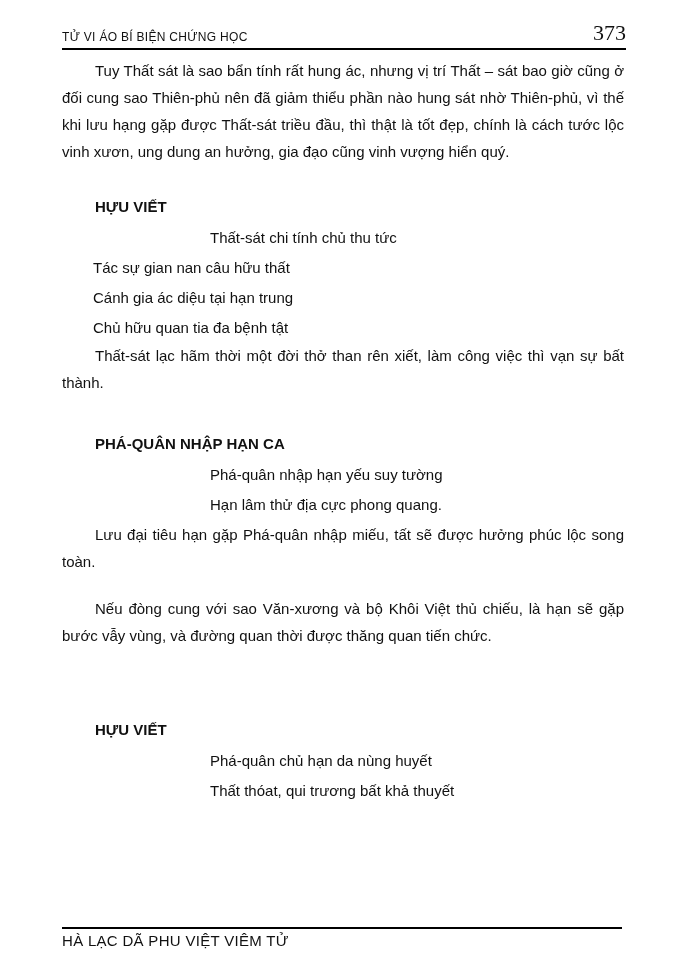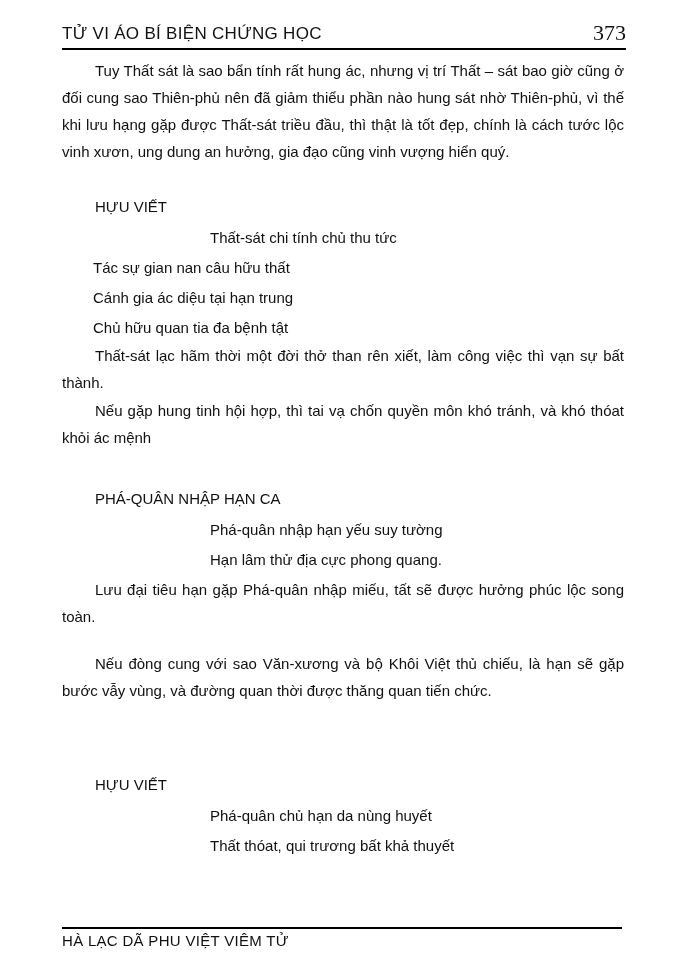--- a/index.html
+++ b/index.html
@@ -20,21 +20,21 @@
     left: 62px;
     right: 60px;
     top: 22px;
     display: flex;
     justify-content: space-between;
     align-items: flex-end;
     border-bottom: 2px solid #000000;
     padding-bottom: 4px;
   }
   .header-title {
-    font-size: 17px;
+    font-size: 12px;
     letter-spacing: 0.3px;
   }
   .page-number {
     font-family: "Liberation Serif", serif;
     font-size: 22px;
     line-height: 1;
   }
   .content {
     position: absolute;
     left: 62px;
@@ -45,21 +45,21 @@
   .quote {
     margin: 0 0 0 148px;
   }
   .para {
     margin: 0;
     text-align: justify;
     text-indent: 33px;
   }
   .heading {
     margin: 0 0 0 33px;
-    font-weight: normal;
+    font-weight: bold;
   }
   .indent-line {
     margin: 0 0 0 31px;
   }
   .footer {
     position: absolute;
     left: 62px;
     right: 64px;
     bottom: 22px;
     border-top: 2px solid #000000;
@@ -79,21 +79,20 @@
   </div>
 
   <div class="content">
     <p class="para" style="margin-top:5px">Tuy Thất sát là sao bẩn tính rất hung ác, nhưng vị trí Thất – sát bao giờ cũng ở đối cung sao Thiên-phủ nên đã giảm thiểu phần nào hung sát nhờ Thiên-phủ, vì thế khi lưu hạng gặp được Thất-sát triều đầu, thì thật là tốt đẹp, chính là cách tước lộc vinh xươn, ung dung an hưởng, gia đạo cũng vinh vượng hiển quý.</p>
     <div class="heading" style="margin-top:28px">HỰU VIẾT</div>
     <div class="quote" style="margin-top:4px">Thất-sát chi tính chủ thu tức</div>
     <div class="indent-line" style="margin-top:3px">Tác sự gian nan câu hữu thất</div>
     <div class="indent-line" style="margin-top:3px">Cánh gia ác diệu tại hạn trung</div>
     <div class="indent-line" style="margin-top:3px">Chủ hữu quan tia đa bệnh tật</div>
     <p class="para" style="margin-top:1px">Thất-sát lạc hãm thời một đời thở than rên xiết, làm công việc thì vạn sự bất thành.</p>
-    <p class="para" style="margin-top:1px">Nếu gặp hung tinh hội hợp, thì tai vạ chốn quyền môn khó tránh, và khó thóat khỏi ác mệnh</p>
     <div class="heading" style="margin-top:34px">PHÁ-QUÂN NHẬP HẠN CA</div>
     <div class="quote" style="margin-top:4px">Phá-quân nhập hạn yếu suy tường</div>
     <div class="quote" style="margin-top:3px">Hạn lâm thử địa cực phong quang.</div>
     <p class="para" style="margin-top:3px">Lưu đại tiêu hạn gặp Phá-quân nhập miếu, tất sẽ được hưởng phúc lộc song toàn.</p>
     <p class="para" style="margin-top:20px">Nếu đòng cung với sao Văn-xương và bộ Khôi Việt thủ chiếu, là hạn sẽ gặp bước vẫy vùng, và  đường quan thời được thăng quan tiến chức.</p>
     <div class="heading" style="margin-top:67px">HỰU VIẾT</div>
     <div class="quote" style="margin-top:4px">Phá-quân chủ hạn da nùng huyết</div>
     <div class="quote" style="margin-top:3px">Thất thóat, qui trương bất khả thuyết</div>
   </div>
 

